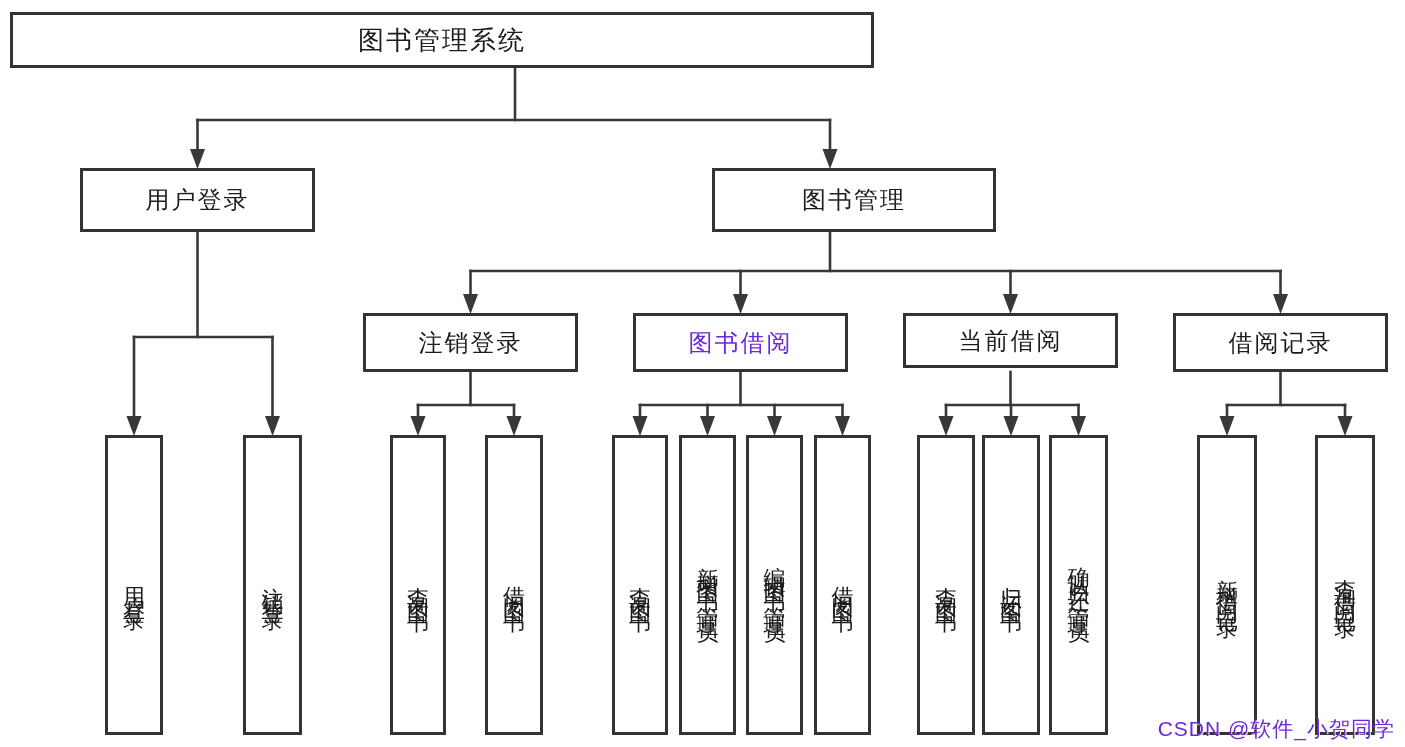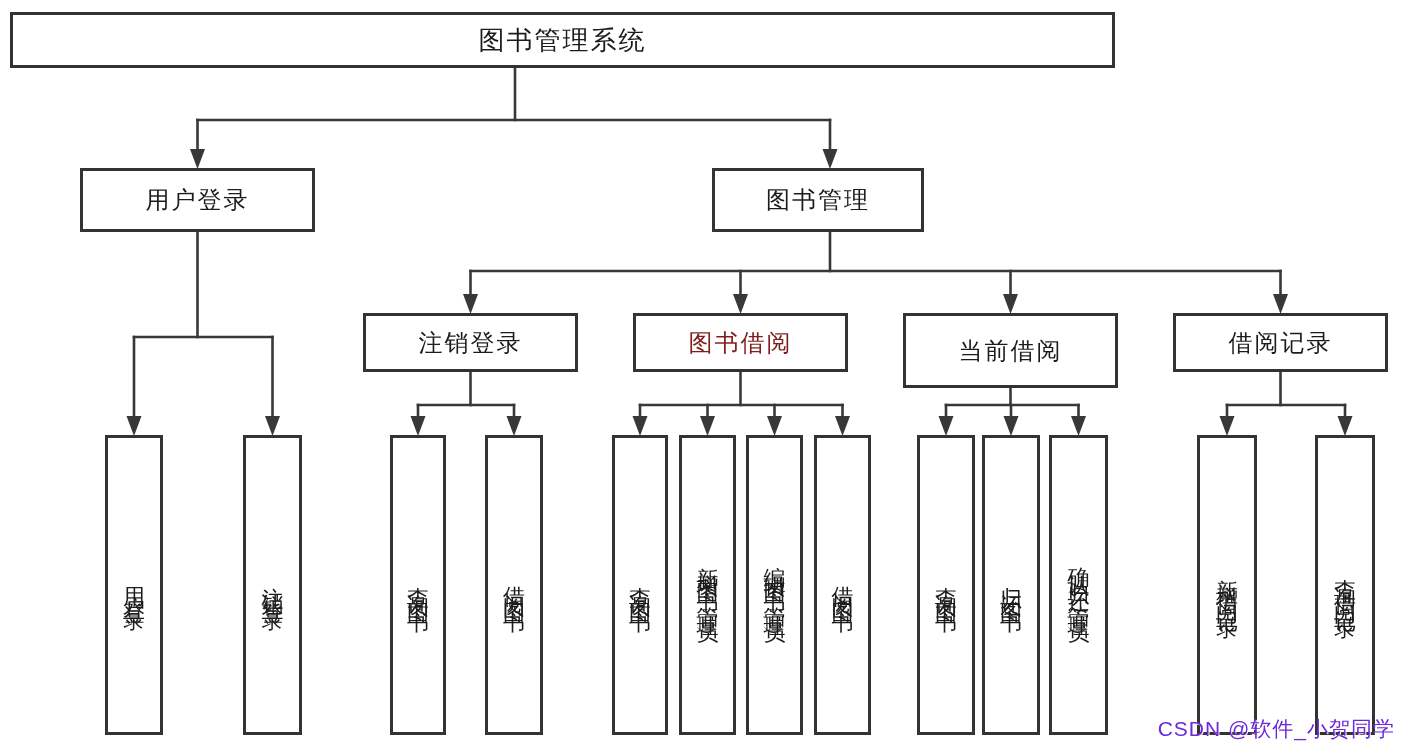--- a/index.html
+++ b/index.html
@@ -103,36 +103,36 @@
       <line x1="1078.5" y1="405" x2="1078.5" y2="421" stroke="#383838" stroke-width="2.6" stroke-linecap="square"></line>
       <polygon points="1071,416 1086,416 1078.5,436" fill="#383838"></polygon>
       <line x1="1280.5" y1="372" x2="1280.5" y2="405" stroke="#383838" stroke-width="2.6" stroke-linecap="square"></line>
       <line x1="1227" y1="405" x2="1345" y2="405" stroke="#383838" stroke-width="2.6" stroke-linecap="square"></line>
       <line x1="1227" y1="405" x2="1227" y2="421" stroke="#383838" stroke-width="2.6" stroke-linecap="square"></line>
       <polygon points="1219.5,416 1234.5,416 1227,436" fill="#383838"></polygon>
       <line x1="1345" y1="405" x2="1345" y2="421" stroke="#383838" stroke-width="2.6" stroke-linecap="square"></line>
       <polygon points="1337.5,416 1352.5,416 1345,436" fill="#383838"></polygon>
     </svg>
   <div id="nodes">
-      <div class="node title" style="left: 10px; top: 12px; width: 1105px; height: 56px; border-color: rgb(51, 51, 51); color: rgb(28, 28, 28);">
+      <div class="node title" style="left: 10px; top: 12px; width: 864px; height: 56px; border-color: rgb(51, 51, 51); color: rgb(28, 28, 28);">
         <span class="htext">图书管理系统</span>
       </div>
       <div class="node branch" style="left: 80px; top: 168px; width: 235px; height: 64px; border-color: rgb(51, 51, 51); color: rgb(28, 28, 28);">
         <span class="htext">用户登录</span>
       </div>
-      <div class="node branch" style="left: 712px; top: 168px; width: 212px; height: 64px; border-color: rgb(51, 51, 51); color: rgb(28, 28, 28);">
+      <div class="node branch" style="left: 712px; top: 168px; width: 284px; height: 64px; border-color: rgb(51, 51, 51); color: rgb(28, 28, 28);">
         <span class="htext">图书管理</span>
       </div>
       <div class="node branch" style="left: 363px; top: 313px; width: 215px; height: 59px; border-color: rgb(51, 51, 51); color: rgb(28, 28, 28);">
         <span class="htext">注销登录</span>
       </div>
-      <div class="node branch" style="left: 633px; top: 313px; width: 215px; height: 59px; border-color: rgb(51, 51, 51); color: #7f1d1d;">
+      <div class="node branch" style="left: 633px; top: 313px; width: 215px; height: 59px; border-color: rgb(51, 51, 51); color: #6d28d9;">
         <span class="htext">图书借阅</span>
       </div>
-      <div class="node branch" style="left: 903px; top: 313px; width: 215px; height: 75px; border-color: rgb(51, 51, 51); color: rgb(28, 28, 28);">
+      <div class="node branch" style="left: 903px; top: 313px; width: 215px; height: 55px; border-color: rgb(51, 51, 51); color: rgb(28, 28, 28);">
         <span class="htext">当前借阅</span>
       </div>
       <div class="node branch" style="left: 1173px; top: 313px; width: 215px; height: 59px; border-color: rgb(51, 51, 51); color: rgb(28, 28, 28);">
         <span class="htext">借阅记录</span>
       </div>
       <div class="node leaf" style="left: 105px; top: 435px; width: 58px; height: 300px; border-color: rgb(51, 51, 51); color: rgb(28, 28, 28);">
         <span class="vtext">用户登录</span>
       </div>
       <div class="node leaf" style="left: 243px; top: 435px; width: 59px; height: 300px; border-color: rgb(51, 51, 51); color: rgb(28, 28, 28);">
         <span class="vtext">注销登录</span>

